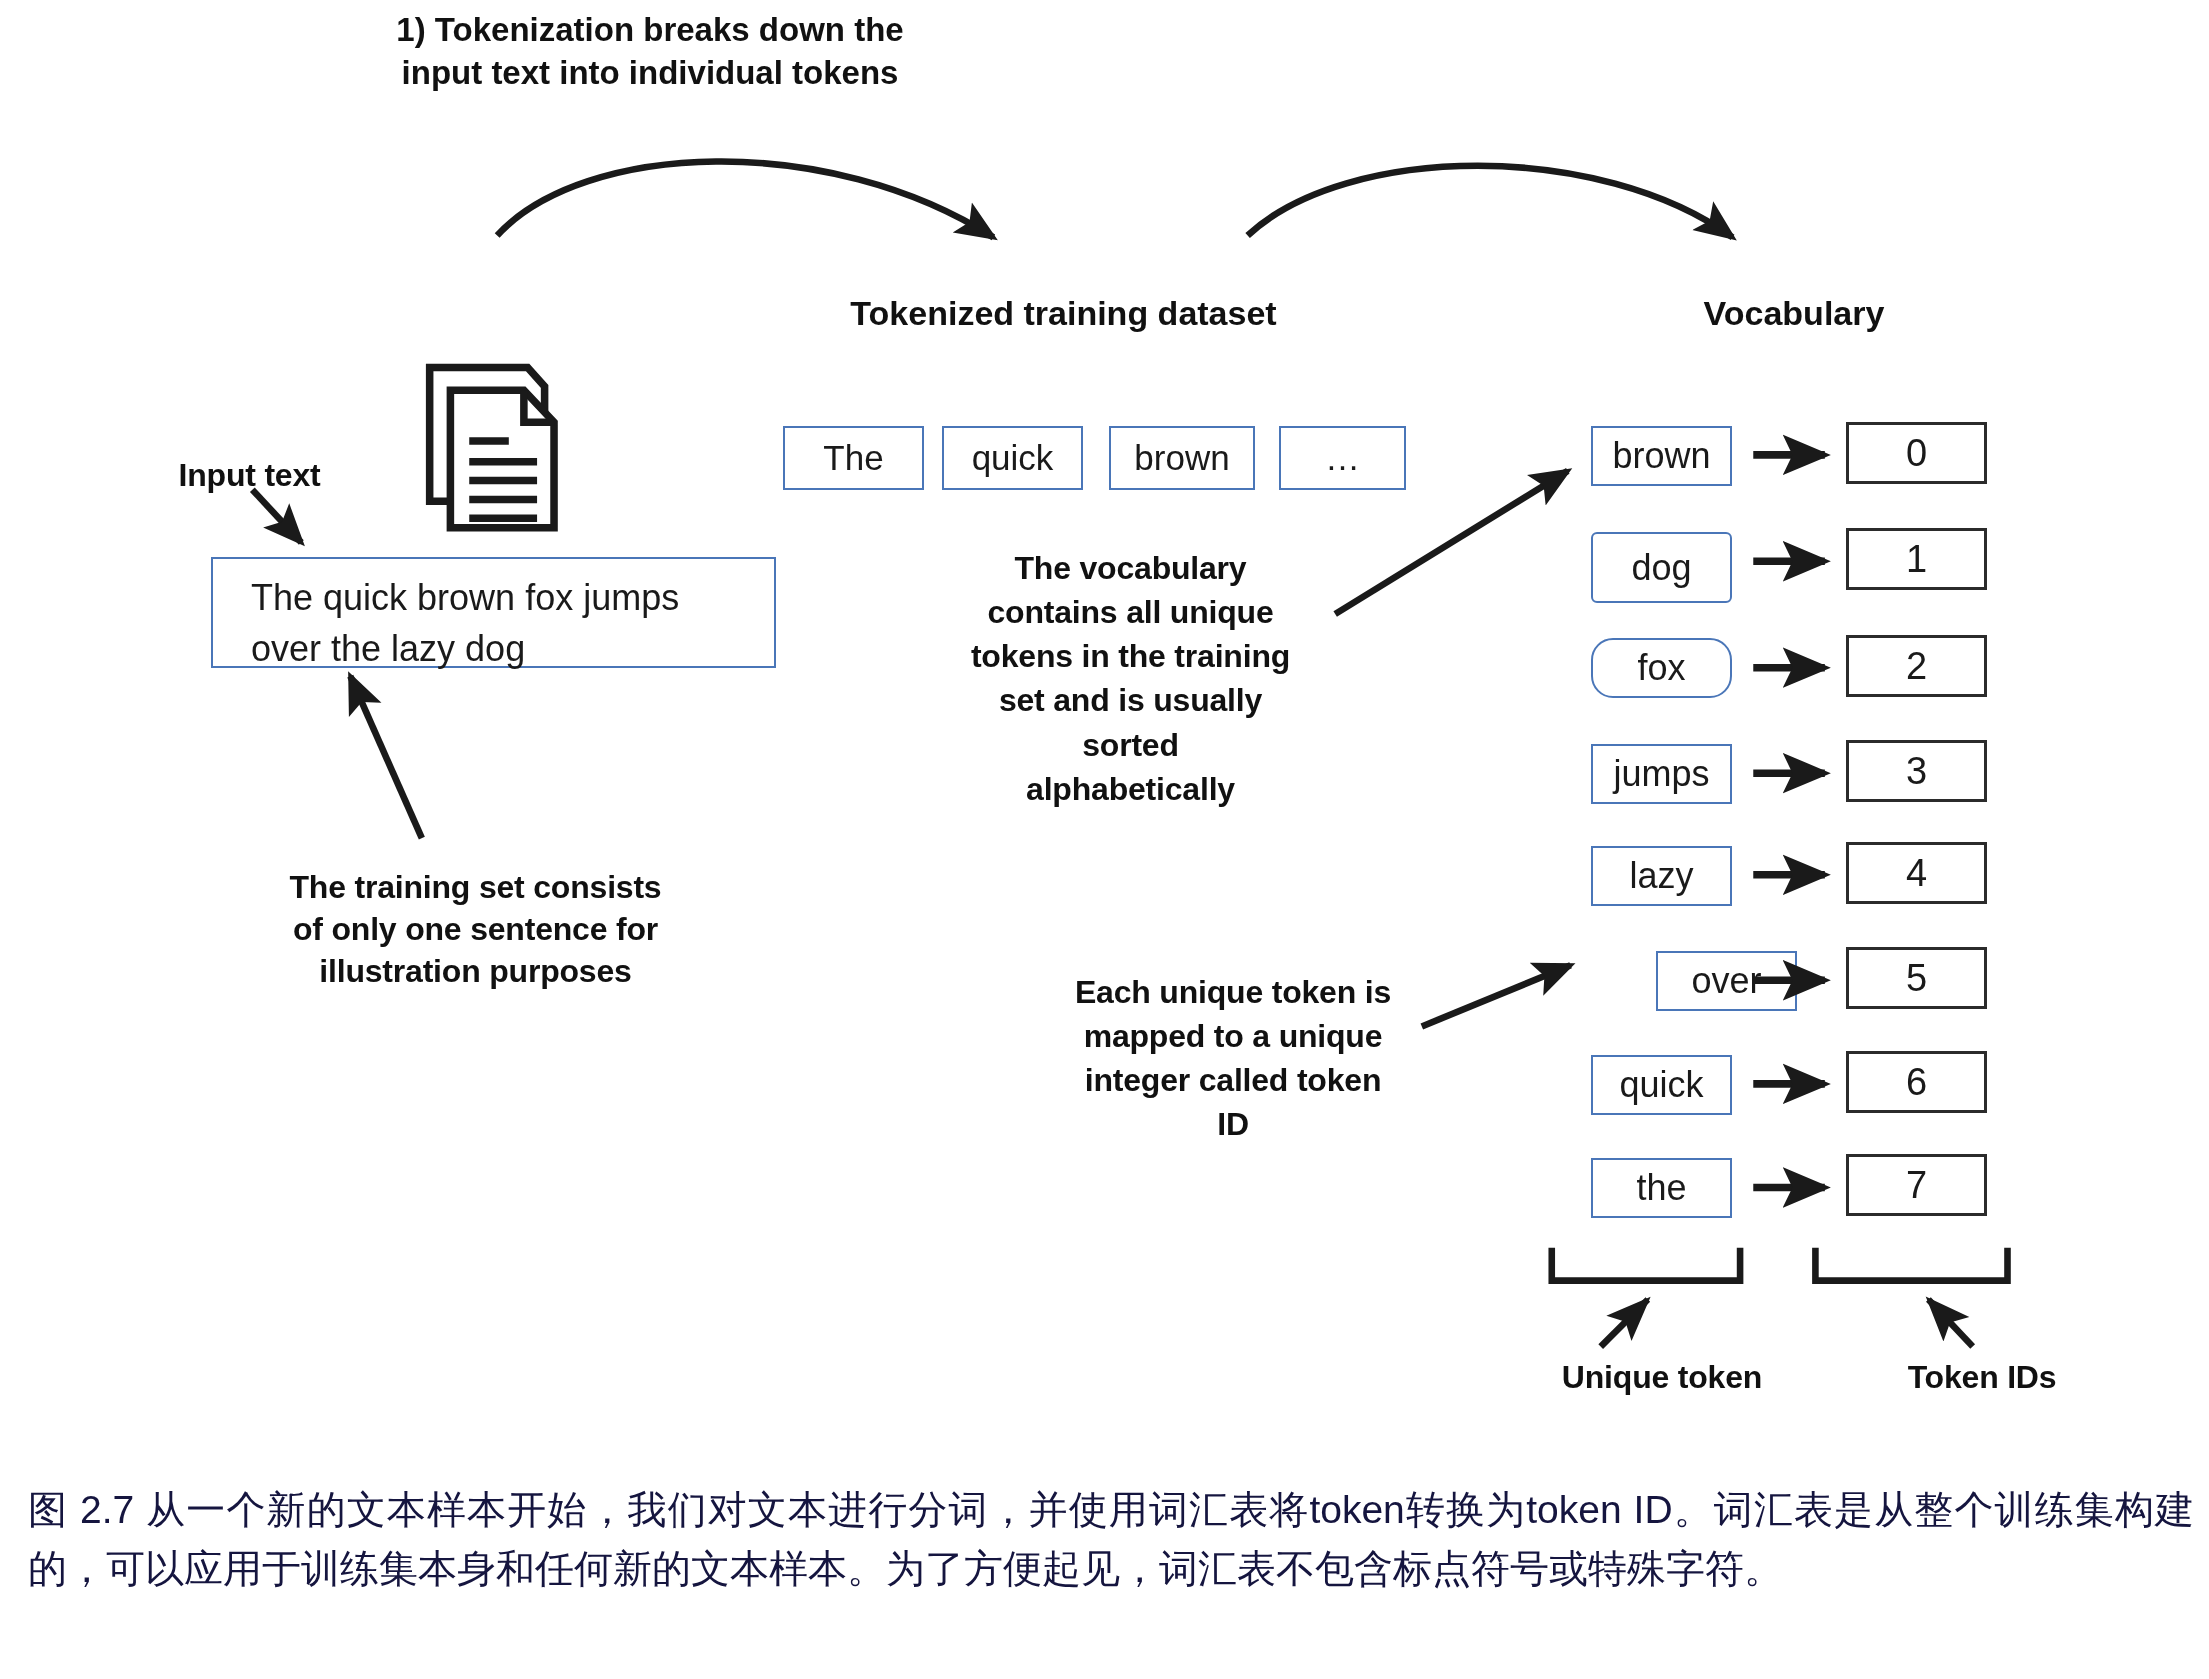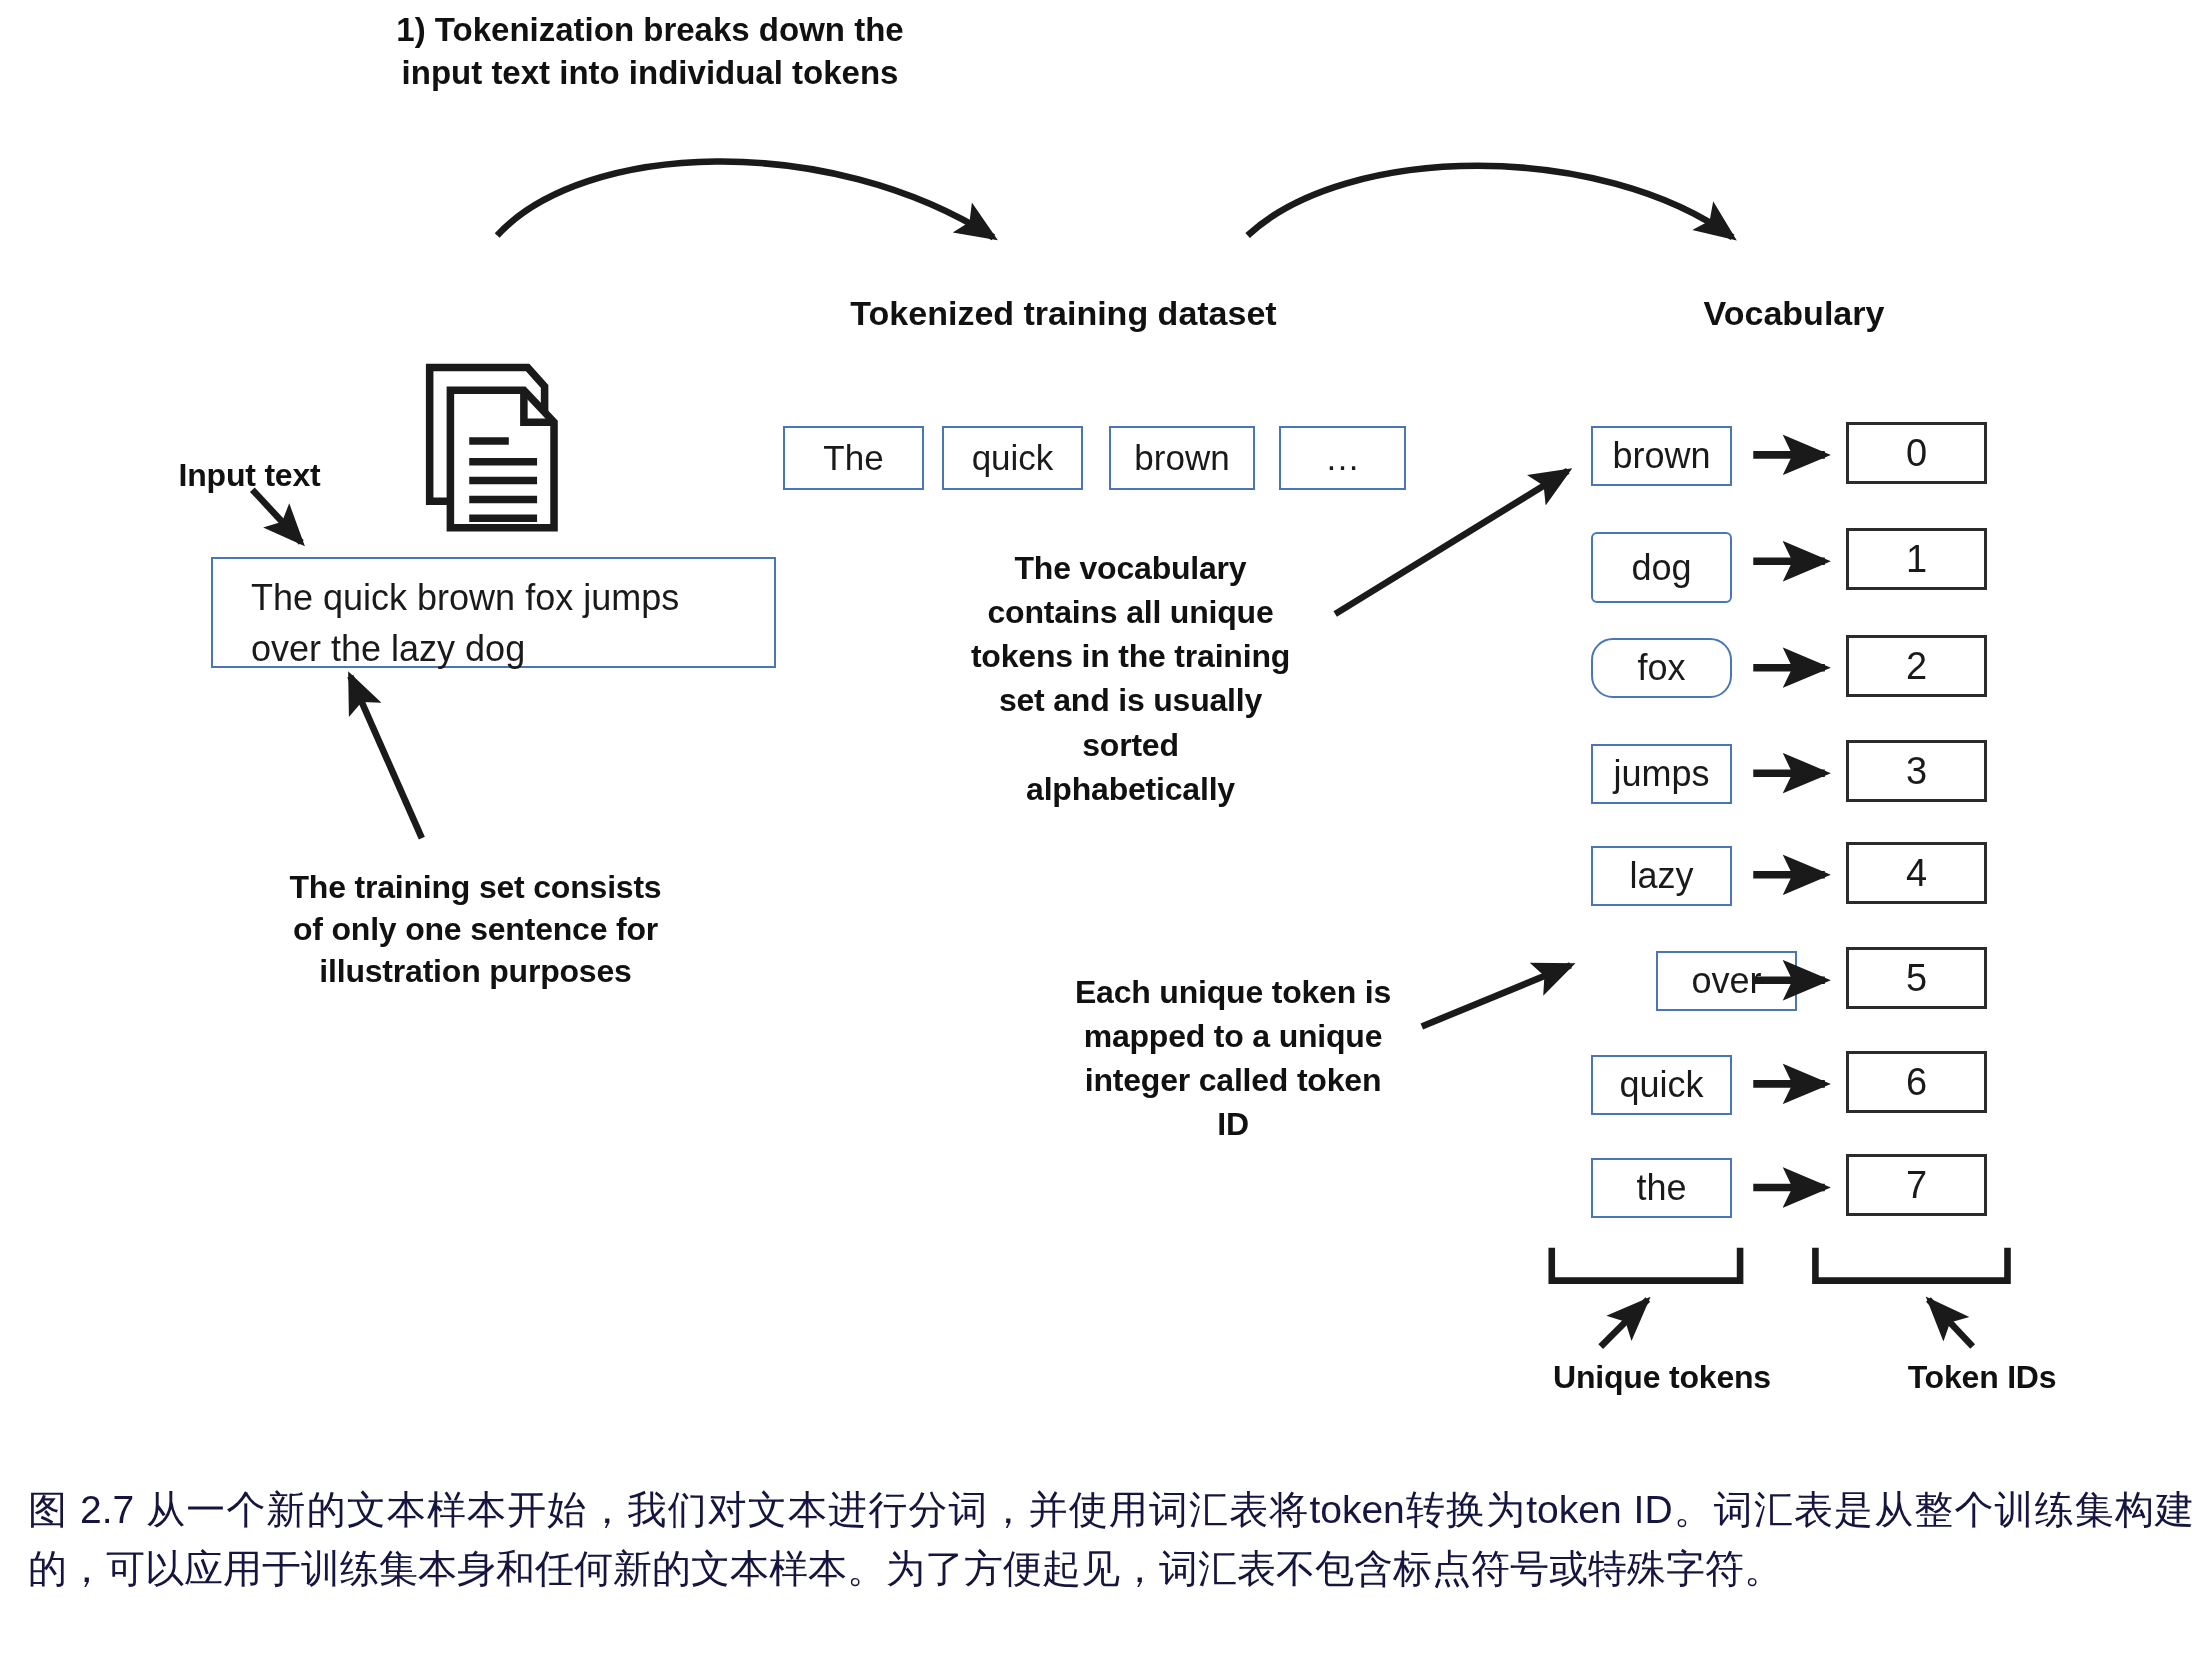--- a/index.html
+++ b/index.html
@@ -194,21 +194,21 @@
 
   <div class="abs box-blue vocab-word" style="left:1656px; top:951px; width:141px; height:60px;">over</div>
   <div class="abs box-black vocab-id" style="left:1846px; top:947px; width:141px; height:62px;">5</div>
 
   <div class="abs box-blue vocab-word" style="left:1591px; top:1055px; width:141px; height:60px;">quick</div>
   <div class="abs box-black vocab-id" style="left:1846px; top:1051px; width:141px; height:62px;">6</div>
 
   <div class="abs box-blue vocab-word" style="left:1591px; top:1158px; width:141px; height:60px;">the</div>
   <div class="abs box-black vocab-id" style="left:1846px; top:1154px; width:141px; height:62px;">7</div>
 
-  <div class="abs anno" style="left:1469px; top:1356px; width:386px; font-size:32px;">Unique tokens</div>
+  <div class="abs anno" style="left:1469px; top:1356px; width:386px; font-size:32px;">Unique token</div>
 
   <div class="abs anno" style="left:1789px; top:1356px; width:386px; font-size:32px;">Token IDs</div>
 
   <svg class="overlay" viewBox="0 0 2346 1784" width="2209" height="1680">
     <defs>
       <marker id="ah" markerWidth="7" markerHeight="7" refX="5.6" refY="3" orient="auto" markerUnits="strokeWidth">
         <path d="M0,0.3 L6.4,3 L0,5.7 L1.3,3 Z" fill="#1a1a1a"></path>
       </marker>
       <marker id="ah-sm" markerWidth="8" markerHeight="8" refX="6.2" refY="3" orient="auto" markerUnits="strokeWidth">
         <path d="M0,0.3 L6.8,3 L0,5.7 L1.4,3 Z" fill="#1a1a1a"></path>

